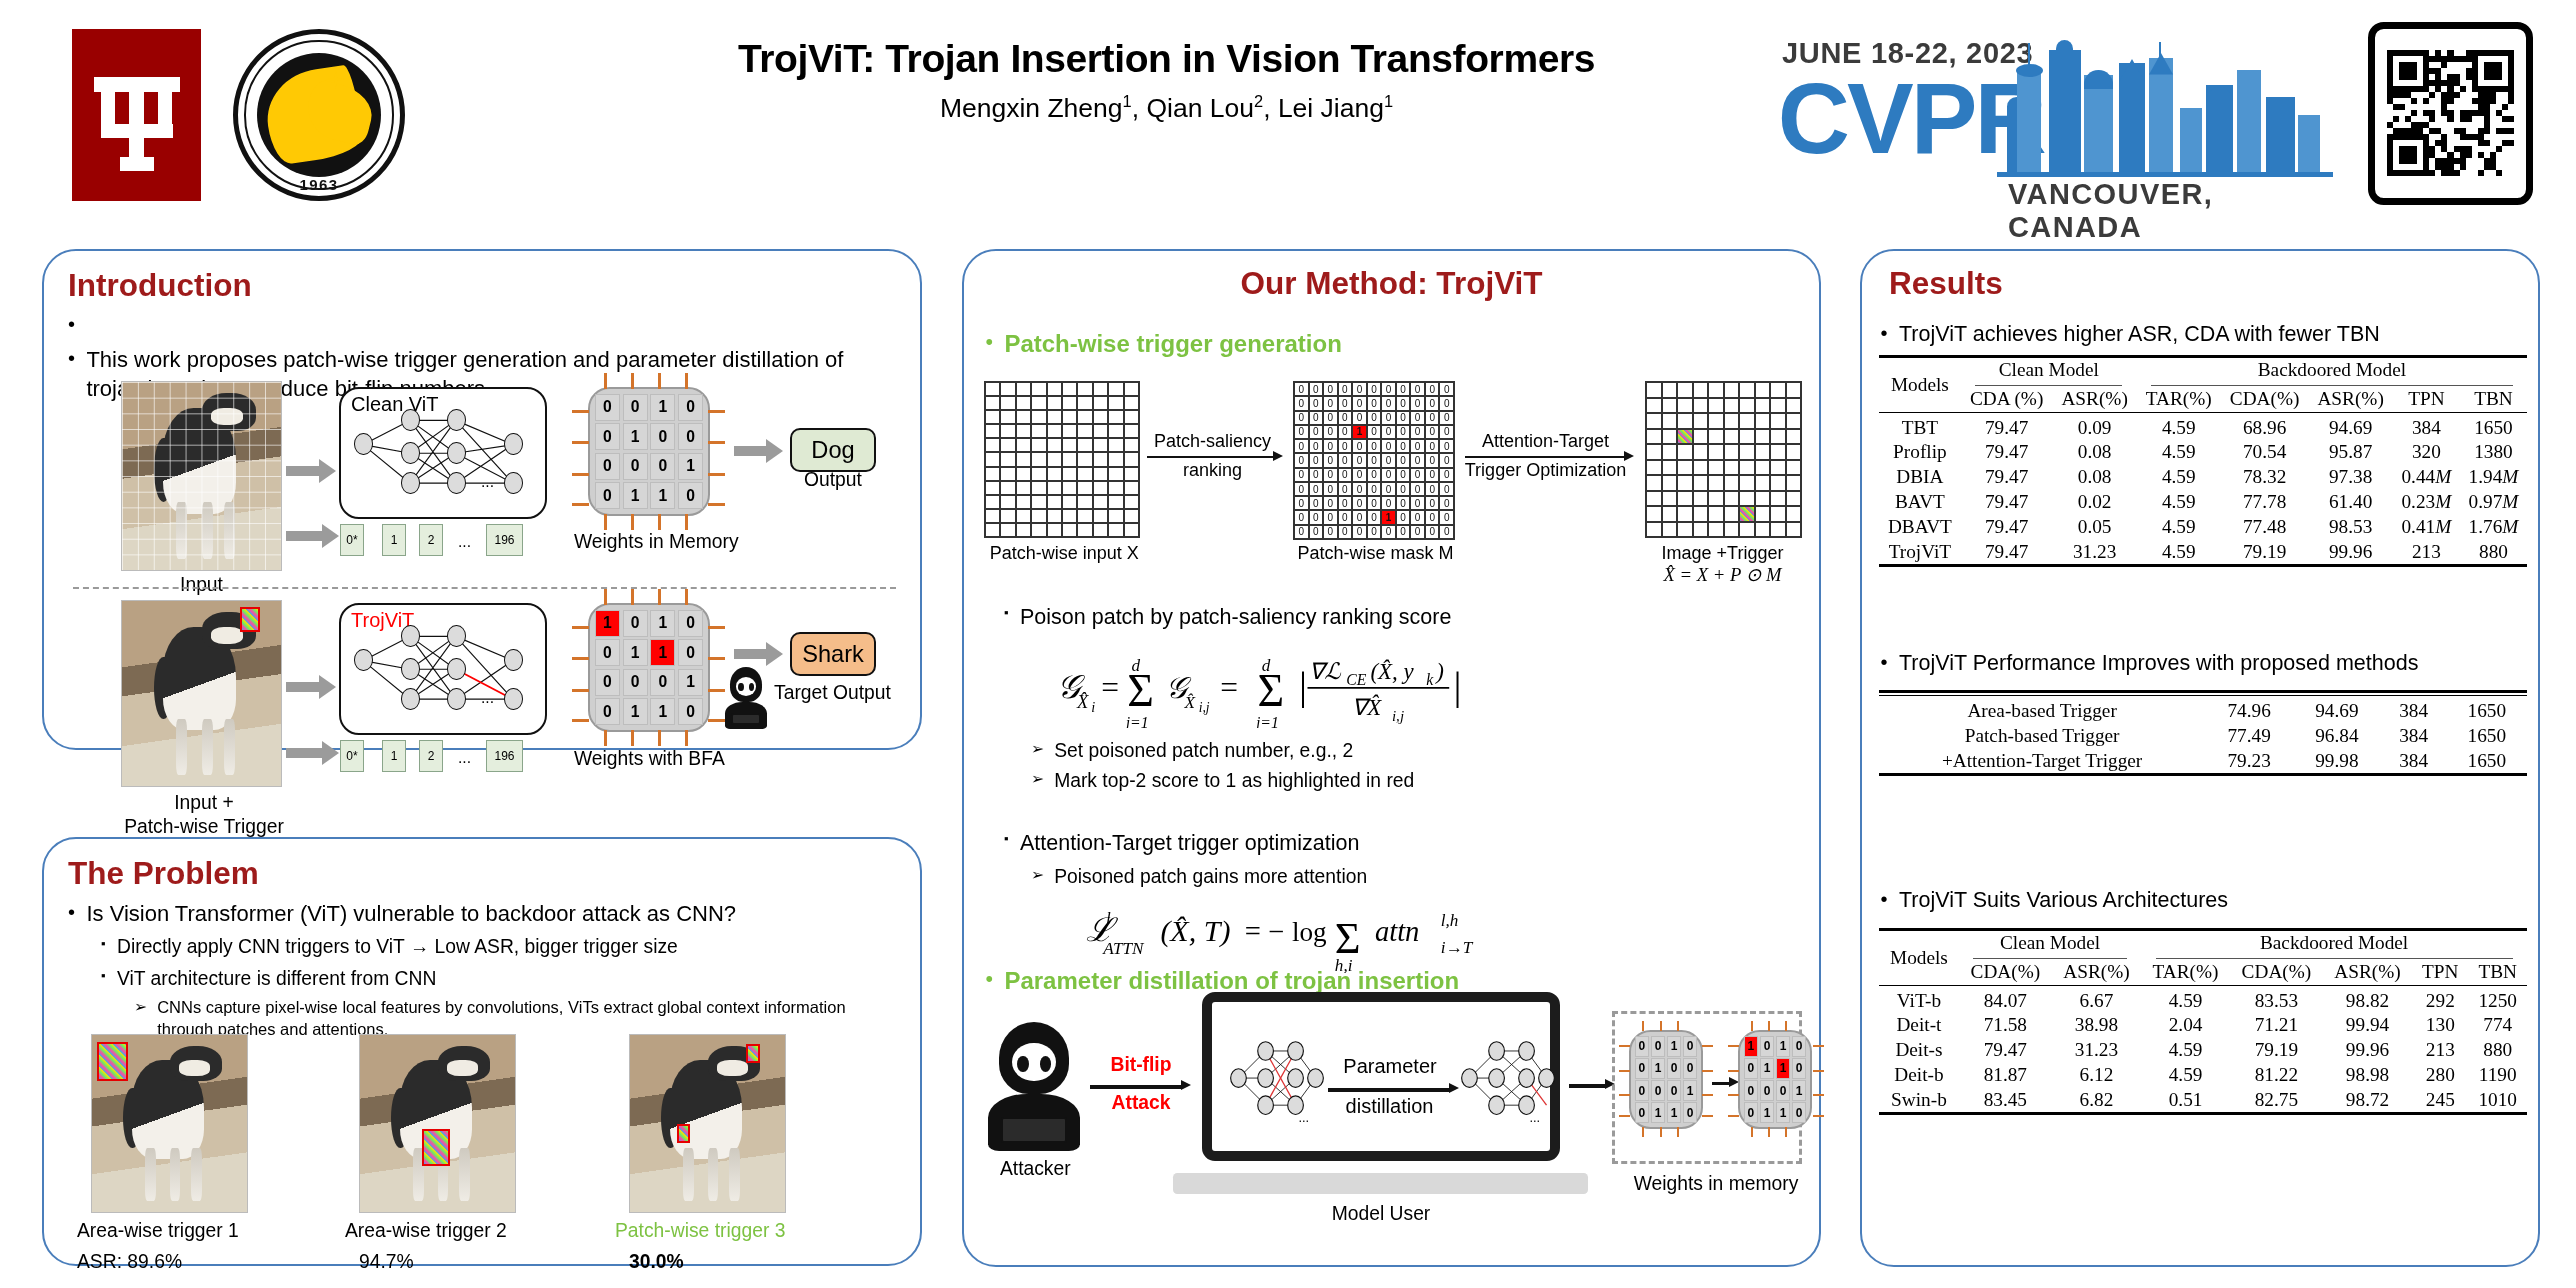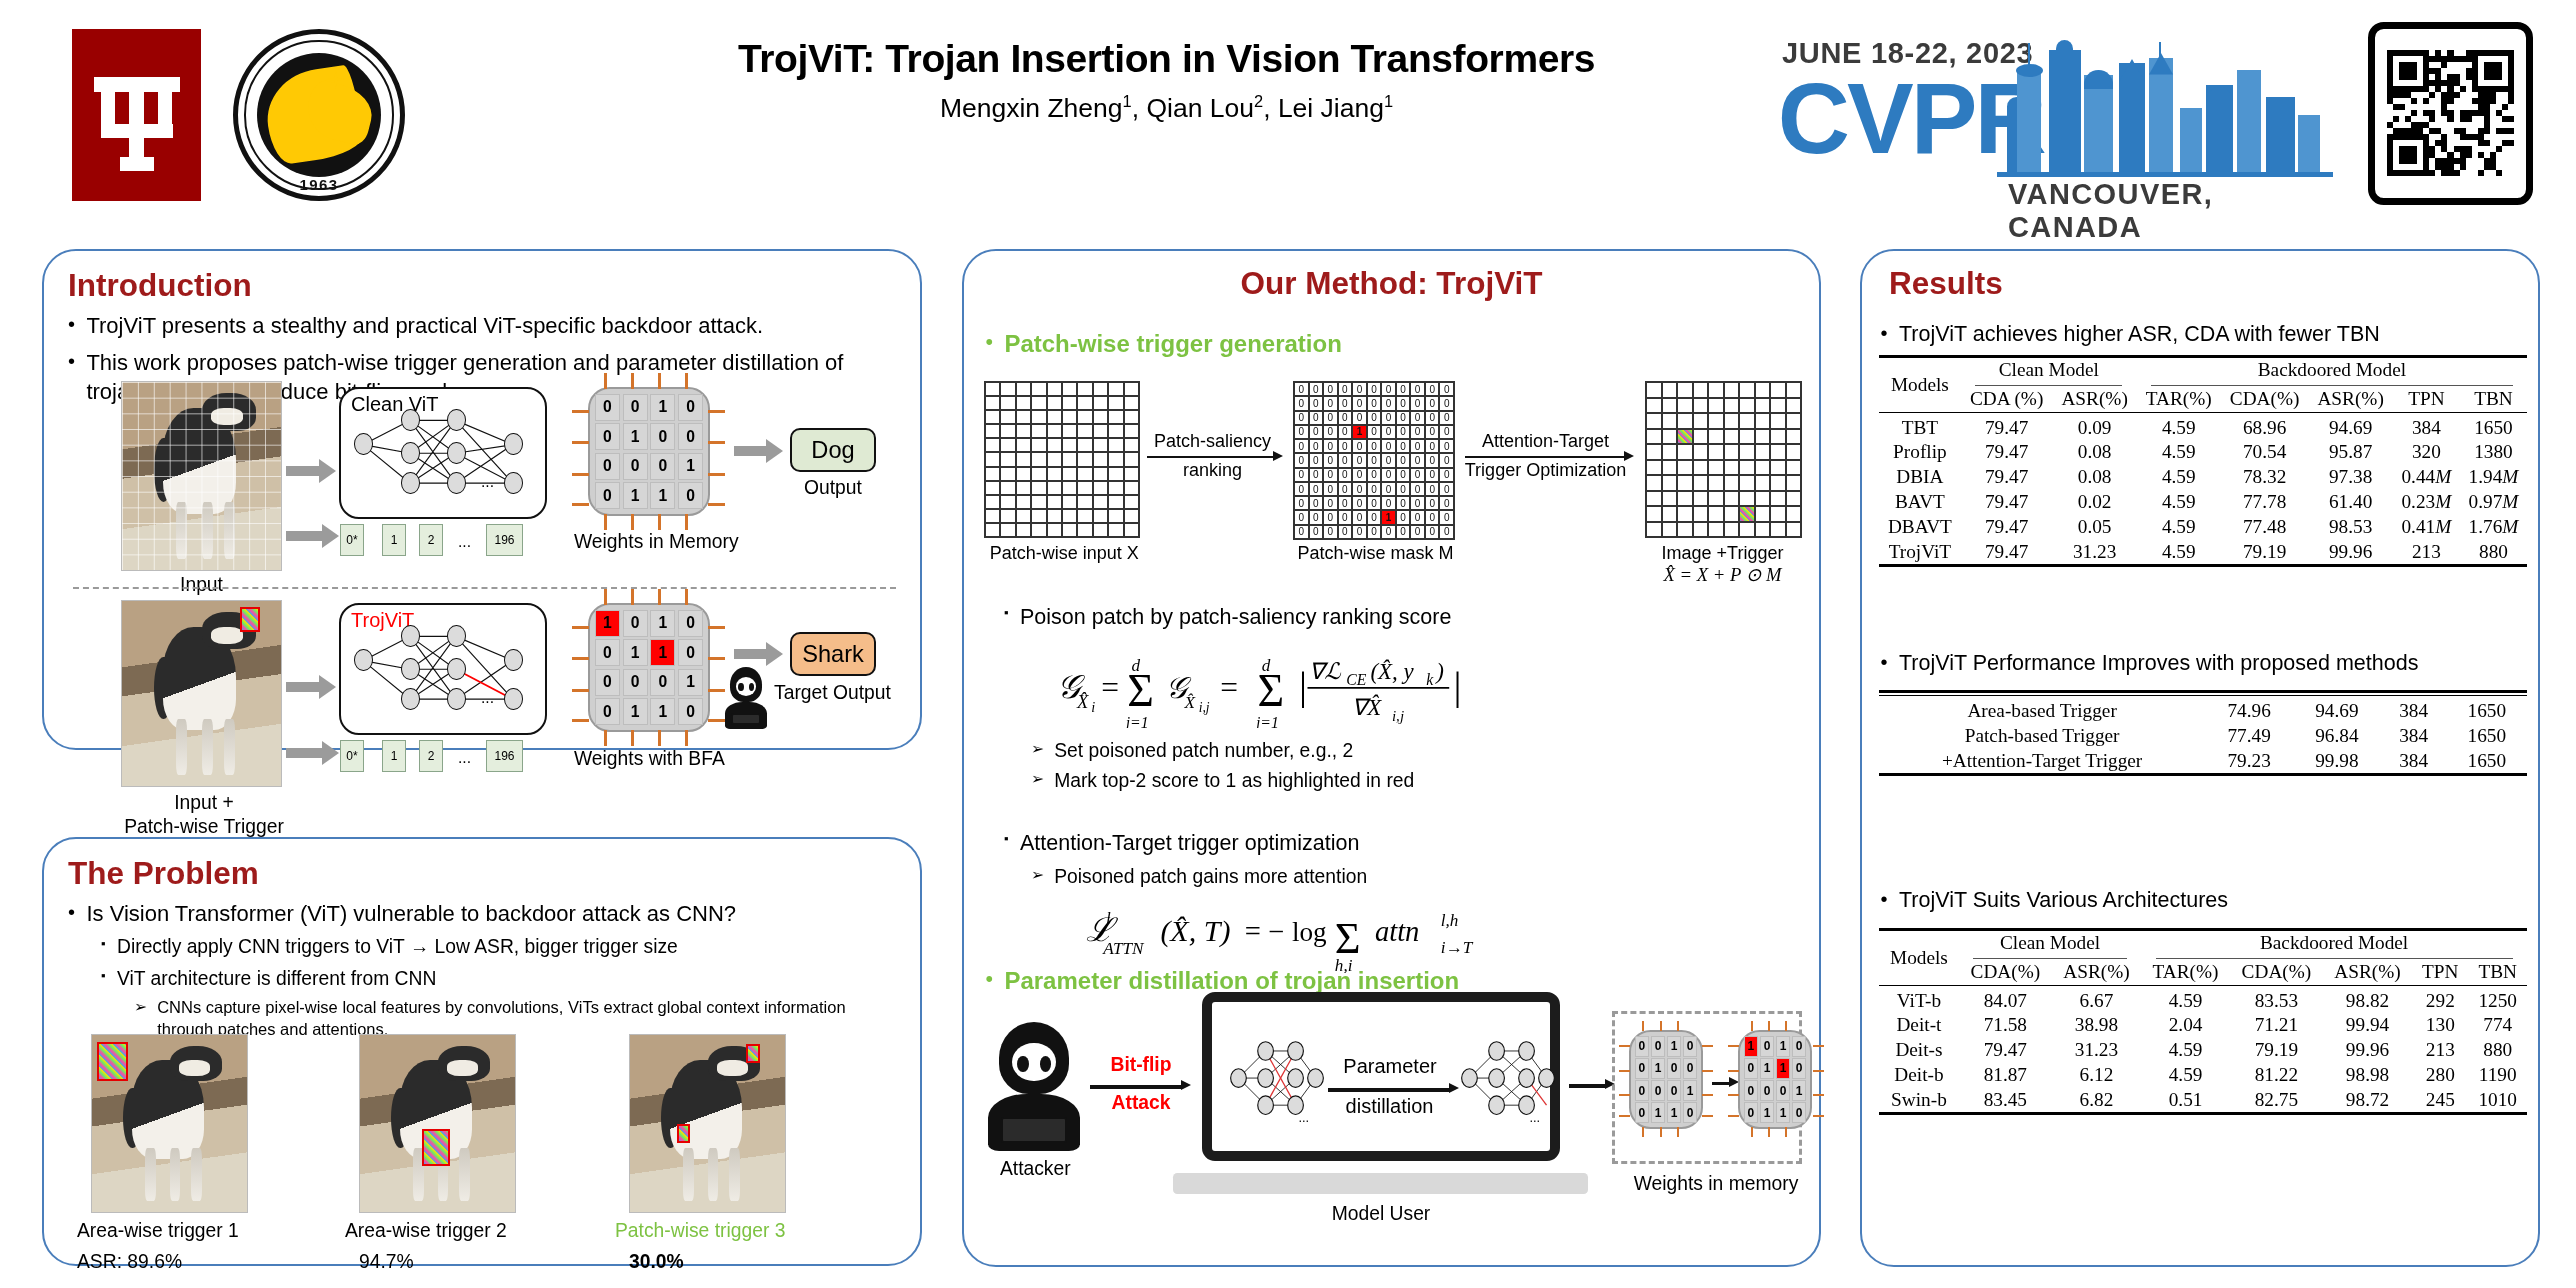--- a/index.html
+++ b/index.html
@@ -660,21 +660,20 @@
           <i style="background:#fff"></i>
         </div>
   </div>
 </div>
 
 <div class="panel" style="left:42px;top:249px;width:880px;height:501px;">
   <div style="padding:15.7px 24px 0 24px;">
     <div class="sect-title">Introduction</div>
     <div class="bullet-l1">
       <span class="dot">•</span>
-      <span>TrojViT presents a stealthy and practical ViT-specific backdoor attack.</span>
     </div>
     <div class="bullet-l1">
       <span class="dot">•</span>
       <span>This work proposes patch-wise trigger generation and parameter distillation of trojan insertion to reduce bit-flip numbers.</span>
     </div>
   </div>
 
   <div class="dogimg" style="position:absolute;left:77px;top:130px;width:161px;height:190px;">
     <div class="tail"></div>
         <div class="body"></div>
@@ -747,21 +746,21 @@
   <div class="pin" style="left:528px;top:222px;width:17px;height:2.9px;"></div>
   <div class="pin" style="left:528px;top:252px;width:17px;height:2.9px;"></div>
   <div class="pin" style="left:664px;top:159px;width:17px;height:2.9px;"></div>
   <div class="pin" style="left:664px;top:190px;width:17px;height:2.9px;"></div>
   <div class="pin" style="left:664px;top:222px;width:17px;height:2.9px;"></div>
   <div class="pin" style="left:664px;top:252px;width:17px;height:2.9px;"></div>
   <div class="cap" style="left:530px;top:280px;width:186px;text-align:left;">Weights in Memory</div>
 
   <div class="arrow-g" style="left:690px;top:195px;width:33px;"></div>
   <div class="outbox" style="left:746px;top:177px;width:86px;height:44px;background:#dfead3;">Dog</div>
-  <div class="cap" style="left:746px;top:226px;width:86px;">Output</div>
+  <div class="cap" style="left:746px;top:218px;width:86px;">Output</div>
 
   <div class="dashline" style="left:29px;top:336px;width:823px;"></div>
 
   <div class="dogimg" style="position:absolute;left:77px;top:349px;width:161px;height:187px;">
     <div class="tail"></div>
         <div class="body"></div>
         <div class="head"></div>
         <div class="snout"></div>
     <div class="leg" style="left:34%;"></div>
         <div class="leg" style="left:50%;"></div>

